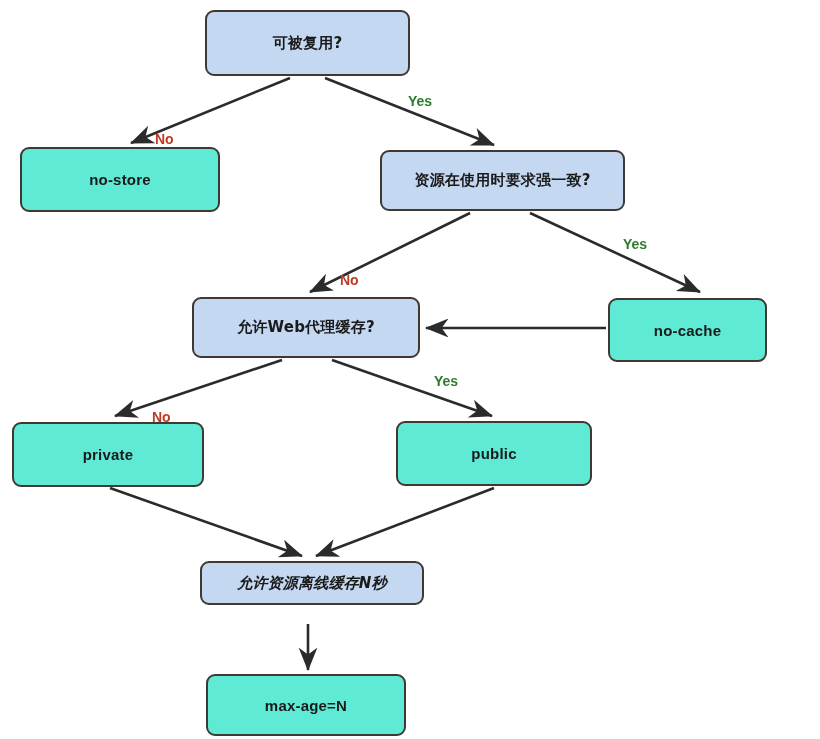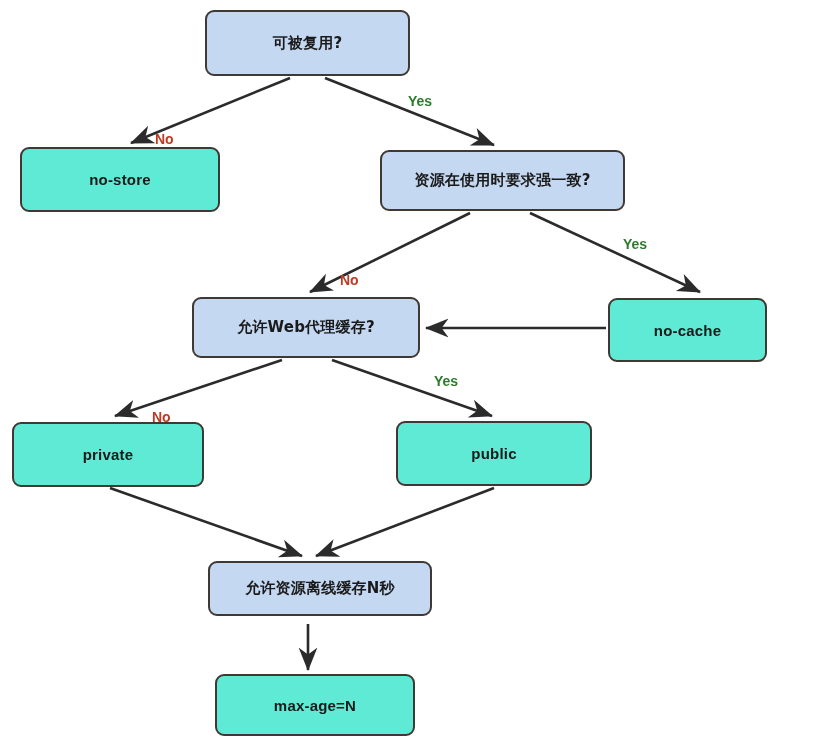--- a/index.html
+++ b/index.html
@@ -107,24 +107,24 @@
       </div>
       <div class="node decision" style="left: 192px; top: 297px; width: 228px; height: 61px;">
         <span class="label-cn">允许Web代理缓存?</span>
       </div>
       <div class="node terminal" style="left: 12px; top: 422px; width: 192px; height: 65px;">
         <span class="label-en">private</span>
       </div>
       <div class="node terminal" style="left: 396px; top: 421px; width: 196px; height: 65px; justify-content: center;">
         <span class="label-en">public</span>
       </div>
-      <div class="node decision" style="left: 208px; top: 561px; width: 224px; height: 55px;">
+      <div class="node decision" style="left: 200px; top: 561px; width: 224px; height: 44px; font-style: italic;">
         <span class="label-cn">允许资源离线缓存N秒</span>
       </div>
-      <div class="node terminal" style="left: 215px; top: 674px; width: 200px; height: 62px; align-items: center;">
+      <div class="node terminal" style="left: 206px; top: 674px; width: 200px; height: 62px; align-items: center;">
         <span class="label-en">max-age=N</span>
       </div>
     </div>
   <div id="labels-group">
       <div class="edge-label no" style="left: 155px; top: 95px;">No</div>
       <div class="edge-label yes" style="left: 408px; top: 93px;">Yes</div>
       <div class="edge-label no" style="left: 340px; top: 236px;">No</div>
       <div class="edge-label yes" style="left: 623px; top: 236px;">Yes</div>
       <div class="edge-label no" style="left: 152px; top: 373px;">No</div>
       <div class="edge-label yes" style="left: 434px; top: 373px;">Yes</div>

